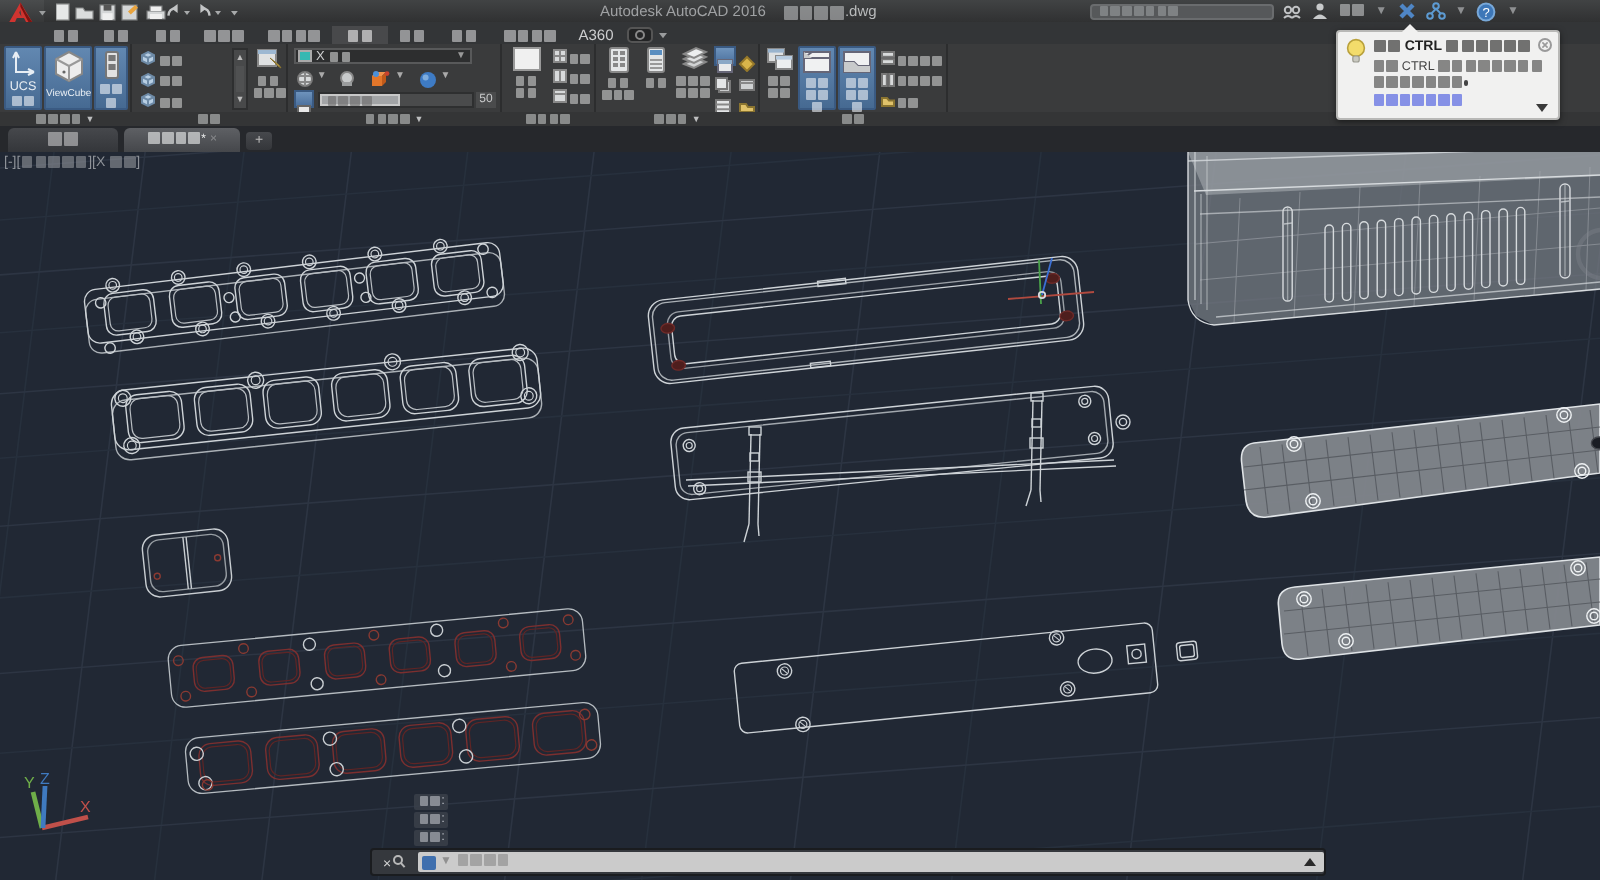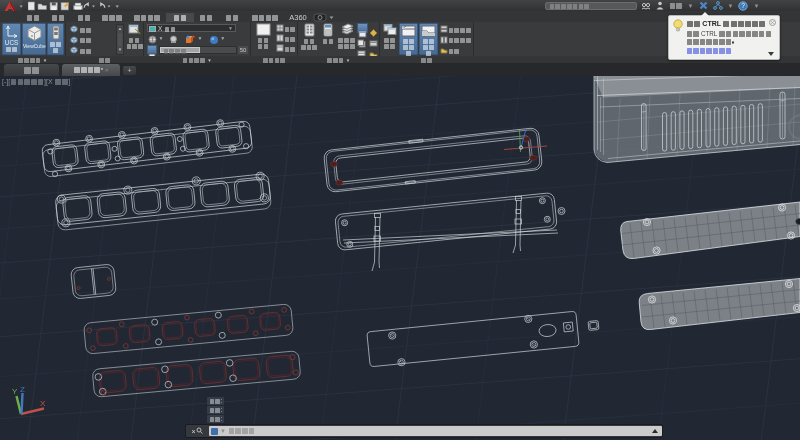--- a/index.html
+++ b/index.html
@@ -451,20 +451,21 @@
       <path d="M45.5 4.5 h9 v4 h-9 z" fill="#d4d6d7" stroke="#77797a" stroke-width=".6"></path>
         <path d="M47 4.5 v-2.5 h6 v2.5" fill="#eee" stroke="#77797a" stroke-width=".6"></path>
         <rect x="47" y="6" width="6" height="2.5" fill="#efefef"></rect>
       <path d="M60 3.2 q-3.5 0 -3.8 3.6" stroke="#c2c4c5" stroke-width="1.2" fill="none"></path>
         <path d="M60.8 1 L57.8 3.3 L60.8 5.5 Z" fill="#c2c4c5"></path>
       <path d="M73 3.2 q3.5 0 3.8 3.6" stroke="#c2c4c5" stroke-width="1.2" fill="none"></path>
         <path d="M72.2 1 L75.2 3.3 L72.2 5.5 Z" fill="#c2c4c5"></path>
       <path d="M64 4.5 l3 0 l-1.5 2 z M79.5 4.5 l3 0 l-1.5 2 z M87.5 4.5 l3.4 0 l-1.7 2.2 z" fill="#a8aaab"></path>
     </svg>
   </div>
+  <div id="title" class="abs">Autodesk AutoCAD 2016&nbsp;&nbsp;&nbsp;&nbsp;<span style="color:#b8babb"><span class="z z7"></span><span class="z z7"></span><span class="z z7"></span><span class="z z7"></span>.dwg</span></div>
   <div id="srch" class="abs"><span class="z z5"></span><span class="z z5"></span><span class="z z5"></span><span class="z z5"></span><span class="z z5"></span><span class="z z5"></span><span class="z z5"></span></div>
   <div id="trght" class="abs">
     <svg width="10" height="8" viewBox="0 0 10 8">
         <circle cx="3" cy="3" r="1.6" fill="none" stroke="#c0c2c4"></circle>
         <circle cx="7" cy="3" r="1.6" fill="none" stroke="#c0c2c4"></circle>
         <path d="M1 7 q2 -2 4 0 M5 7 q2 -2 4 0" stroke="#c0c2c4" fill="none"></path>
       </svg>
     <svg width="8" height="9" viewBox="0 0 8 9">
         <circle cx="4" cy="2.5" r="1.8" fill="#c8cacb"></circle>
         <path d="M0.5 8.5 q3.5 -4.5 7 0 z" fill="#c8cacb"></path>

